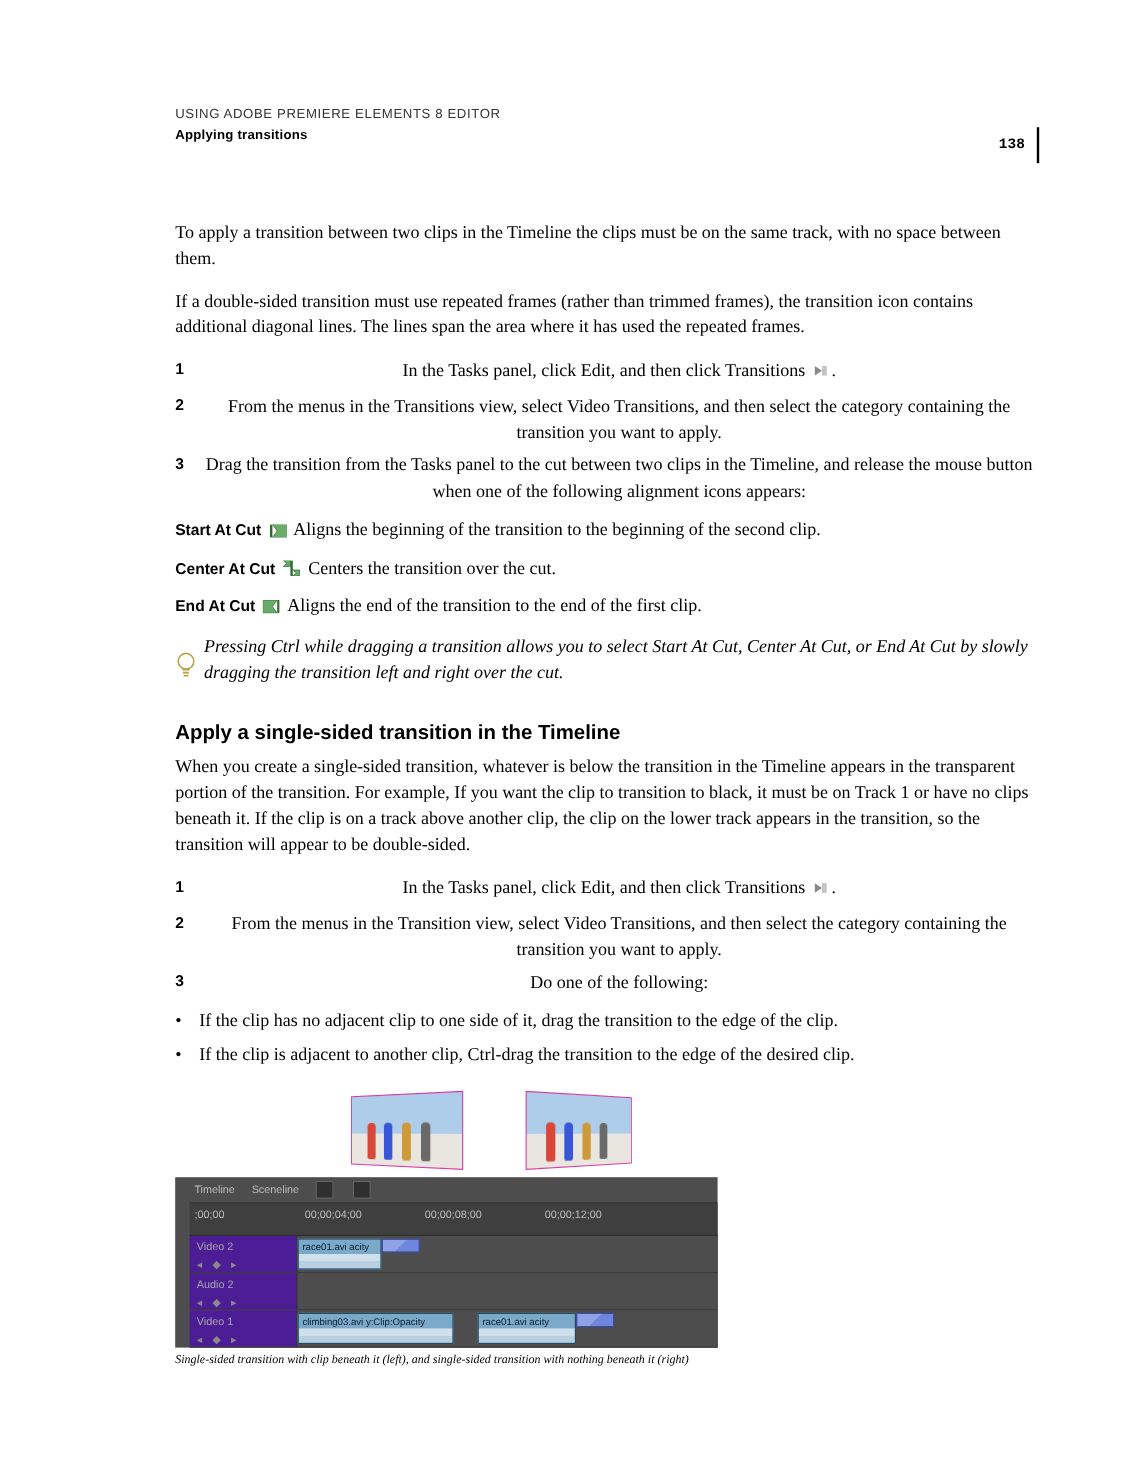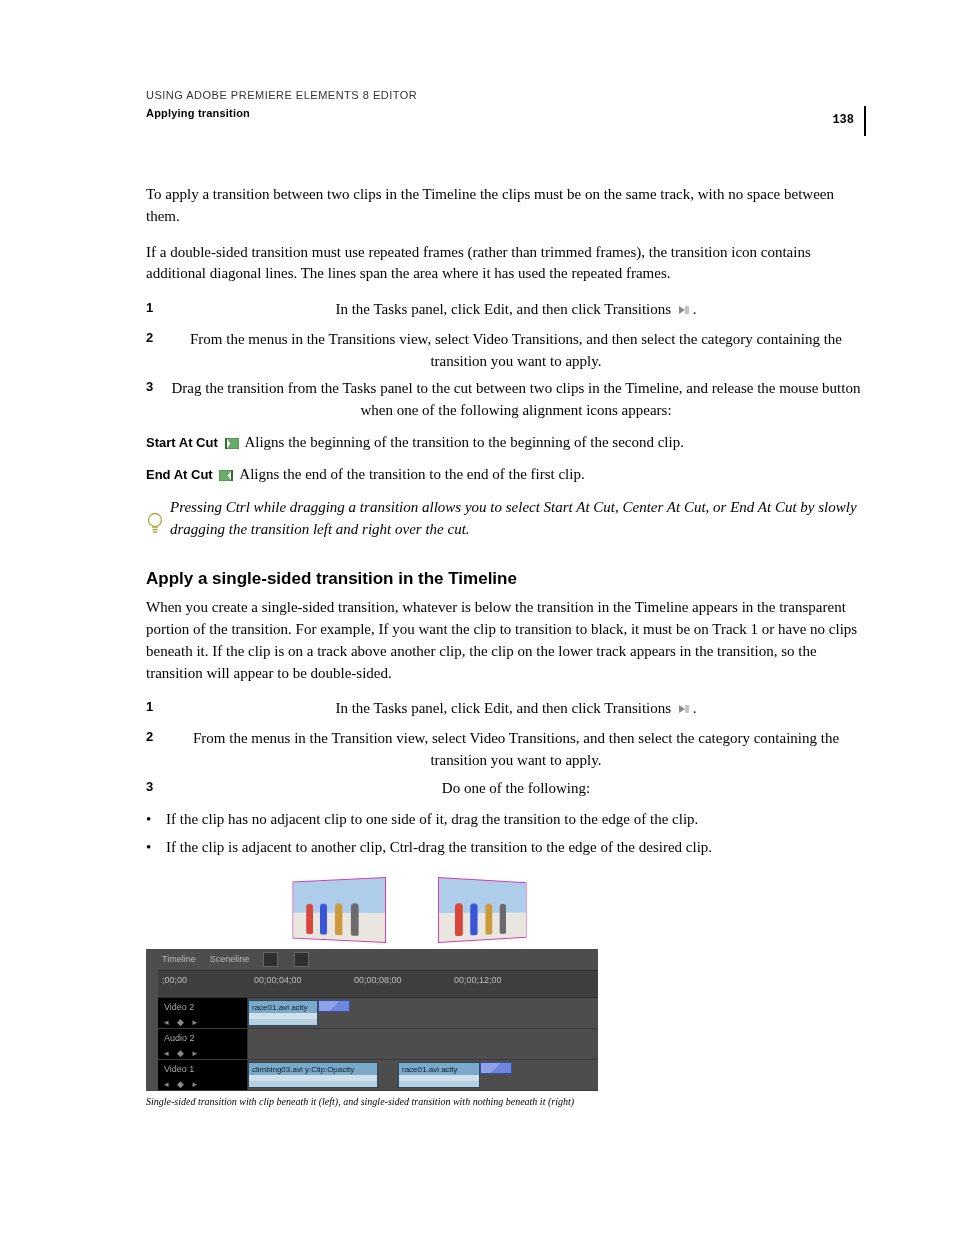--- a/index.html
+++ b/index.html
@@ -186,21 +186,21 @@
     align-items: stretch;
     height: 30px;
     border-bottom: 1px solid #3a3a3a;
     background: #4d4d4d;
   }
   .track .label {
     width: 90px; flex: 0 0 90px;
     padding: 3px 6px;
     font-size: 9px;
     color: #a8a8a8;
-    background: #000000;
+    background: #4c1d95;
     border-right: 1px solid #333;
     box-sizing: border-box;
   }
   .track .lane { position: relative; flex: 1; background:#4d4d4d; }
   .clip {
     position: absolute; top: 2px; bottom: 2px;
     background: #7aa9c9;
     border: 1px solid #2a4a62;
     font-size: 8px; color:#0b1e2c;
     padding: 1px 3px 0 3px;
@@ -219,21 +219,21 @@
   .track .label .sub { margin-top:2px; letter-spacing:3px; color:#8a8a8a; }
 </style>
 </head>
 <body>
 
 <div class="page">
 
   <div class="header-row">
     <div class="header-left">
       <div>USING ADOBE PREMIERE ELEMENTS 8 EDITOR</div>
-      <div class="subtitle">Applying transition</div>
+      <div class="subtitle">Applying transitions</div>
     </div>
     <div class="header-right">
       <span class="page-num">138</span>
       <div class="header-rule"></div>
     </div>
   </div>
 
   <p>To apply a transition between two clips in the Timeline the clips must be on the same track, with no space between them.</p>
   <p>If a double-sided transition must use repeated frames (rather than trimmed frames), the transition icon contains additional diagonal lines. The lines span the area where it has used the repeated frames.</p>
 
@@ -264,20 +264,31 @@
     <span class="defterm">Start At Cut</span>
     <span class="inline-icon">
       <svg width="14" height="11" viewBox="0 0 14 11">
           <rect x="0" y="0" width="2" height="11" fill="#2e6b2e"></rect>
           <polygon points="2,0 14,0 14,11 2,11 6,5.5" fill="#6aad6a" stroke="#2e6b2e" stroke-width="0.6"></polygon>
         </svg>
     </span>
     <span>  Aligns the beginning of the transition to the beginning of the second clip.</span>
   </div>
 
+  <div class="defrow">
+    <span class="defterm">Center At Cut</span>
+    <span class="inline-icon">
+      <svg width="14" height="13" viewBox="0 0 14 13">
+          <polygon points="0,0 6,0 6,5 0,5 3,2.5" fill="#6aad6a" stroke="#2e6b2e" stroke-width="0.6"></polygon>
+          <polygon points="8,8 14,8 14,13 8,13 11,10.5" fill="#6aad6a" stroke="#2e6b2e" stroke-width="0.6"></polygon>
+          <rect x="6" y="0" width="2" height="13" fill="#2e6b2e"></rect>
+        </svg>
+    </span>
+    <span>  Centers the transition over the cut.</span>
+  </div>
 
   <div class="defrow">
     <span class="defterm">End At Cut</span>
     <span class="inline-icon">
       <svg width="14" height="11" viewBox="0 0 14 11">
           <polygon points="0,0 12,0 8,5.5 12,11 0,11" fill="#6aad6a" stroke="#2e6b2e" stroke-width="0.6"></polygon>
           <rect x="12" y="0" width="2" height="11" fill="#2e6b2e"></rect>
         </svg>
     </span>
     <span>  Aligns the end of the transition to the end of the first clip.</span>

